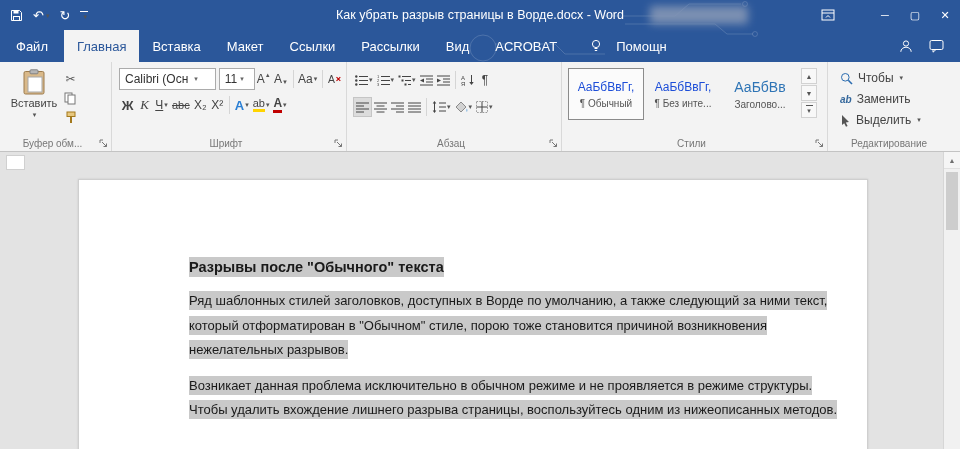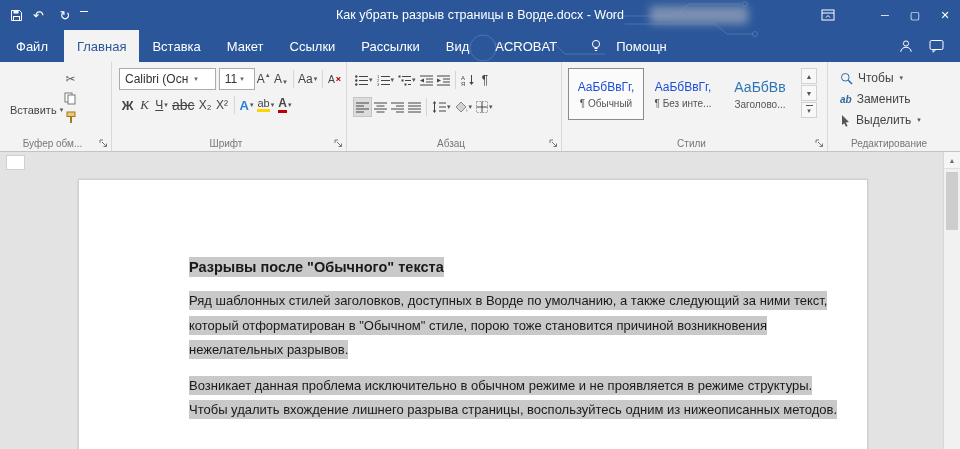--- a/index.html
+++ b/index.html
@@ -30,42 +30,42 @@
   .tab-icons { margin-left:auto; display:flex; align-items:center; gap:16px; padding-right:16px; }
 
   
   .ribbon { height:90px; background:#f3f3f3; border-bottom:1px solid #c3c3c3; display:flex; color:#444; flex:0 0 auto; }
   .group { position:relative; border-right:1px solid #d9d9d9; }
   .glabel { position:absolute; bottom:2px; left:0; right:6px; text-align:center; font-size:10px; color:#777; white-space:nowrap; }
   .g-edit .glabel { right:10px; }
   .launcher { position:absolute; right:3px; bottom:3px; line-height:0; }
 
   .g-clip { width:112px; display:flex; }
-  .paste { margin:7px 2px 0 8px; width:52px; display:flex; flex-direction:row; align-items:center; font-size:11px; color:#444; gap:2px; }
+  .paste { margin:7px 2px 0 8px; width:52px; display:flex; flex-direction:column; align-items:center; font-size:11px; color:#444; gap:2px; }
   .clip-col { display:flex; flex-direction:column; gap:5px; margin-top:10px; align-items:flex-start; }
   .clip-col .sbtn { height:14px; }
   .cut-glyph { font-size:12px; color:#555; }
 
   .g-font { width:235px; }
   .frow { display:flex; align-items:center; margin:6px 3px 0 7px; }
   .frow2 { margin-top:5px; }
   .combo { background:#fff; border:1px solid #ababab; height:22px; display:flex; align-items:center; padding:0 17px 0 5px; font-size:12px; color:#333; white-space:nowrap; overflow:hidden; }
   .combo .carr { margin-left:auto; font-size:7px; color:#666; padding-left:3px; }
   .f-name { width:101px; }
   .f-size { width:37px; margin-left:3px; }
   .sbtn { height:20px; min-width:17px; padding:0 2px; display:inline-flex; align-items:center; justify-content:center; font-size:12px; color:#444; position:relative; }
   .sbtn.pressed { background:#dcdcdc; border:1px solid #c5c5c5; }
   .darr { font-size:7px; color:#555; margin-left:1px; }
   .tiny { font-size:6px; position:relative; top:-4px; color:#555; }
   .tinyd { font-size:6px; position:relative; top:3px; color:#555; }
   .sep { width:1px; height:18px; background:#d5d5d5; margin:0 3px; flex:0 0 1px; }
   .b-bold { font-weight:bold; font-size:13px; }
   .b-italic { font-style:italic; font-family:"Liberation Serif", serif; font-size:13px; }
   .b-under { text-decoration:underline; }
-  .b-strike { text-decoration:line-through; font-size:14px; }
+  .b-strike { text-decoration:line-through; font-size:11px; }
   .b-effects { color:#2a7fd4; font-weight:bold; font-size:13px; }
   .b-highl { border-bottom:3px solid #ffd400; font-size:11px; line-height:1; }
   .b-color { border-bottom:3px solid #c00000; font-weight:bold; line-height:1.1; }
 
   .g-para { width:215px; }
   .prow { display:flex; align-items:center; margin:8px 2px 0 6px; }
   .prow2 { margin-top:7px; }
 
   .g-styles { width:266px; display:flex; }
   .cards { display:flex; margin:6px 0 0 6px; align-items:flex-start; }

